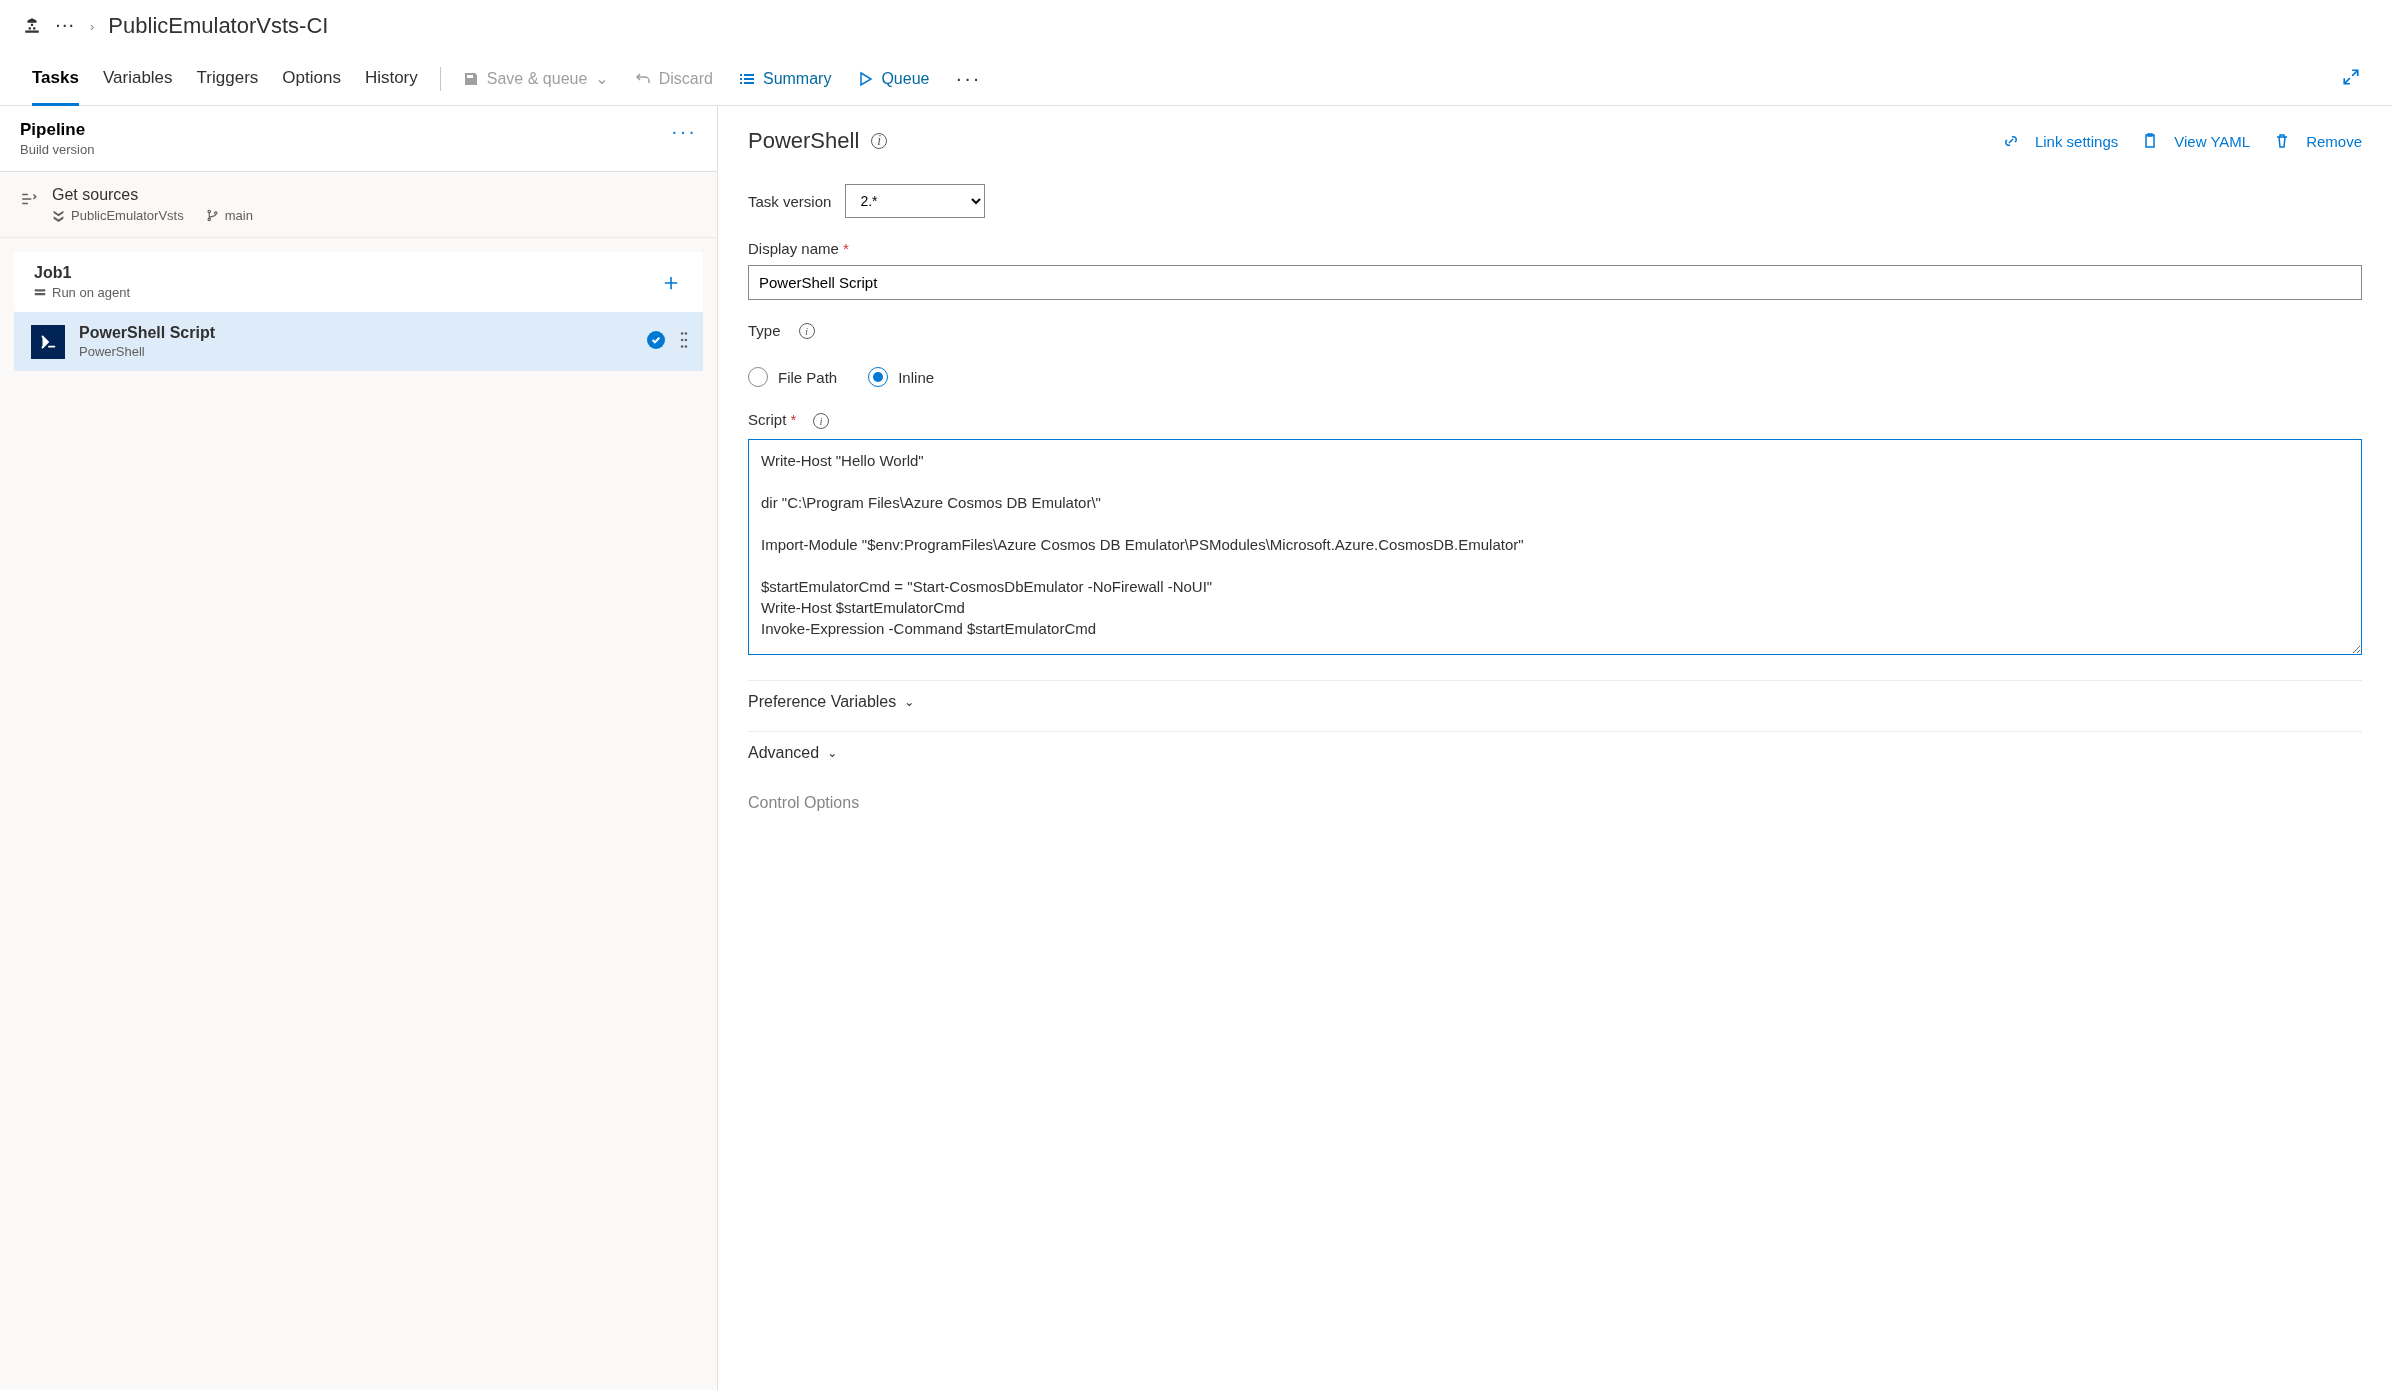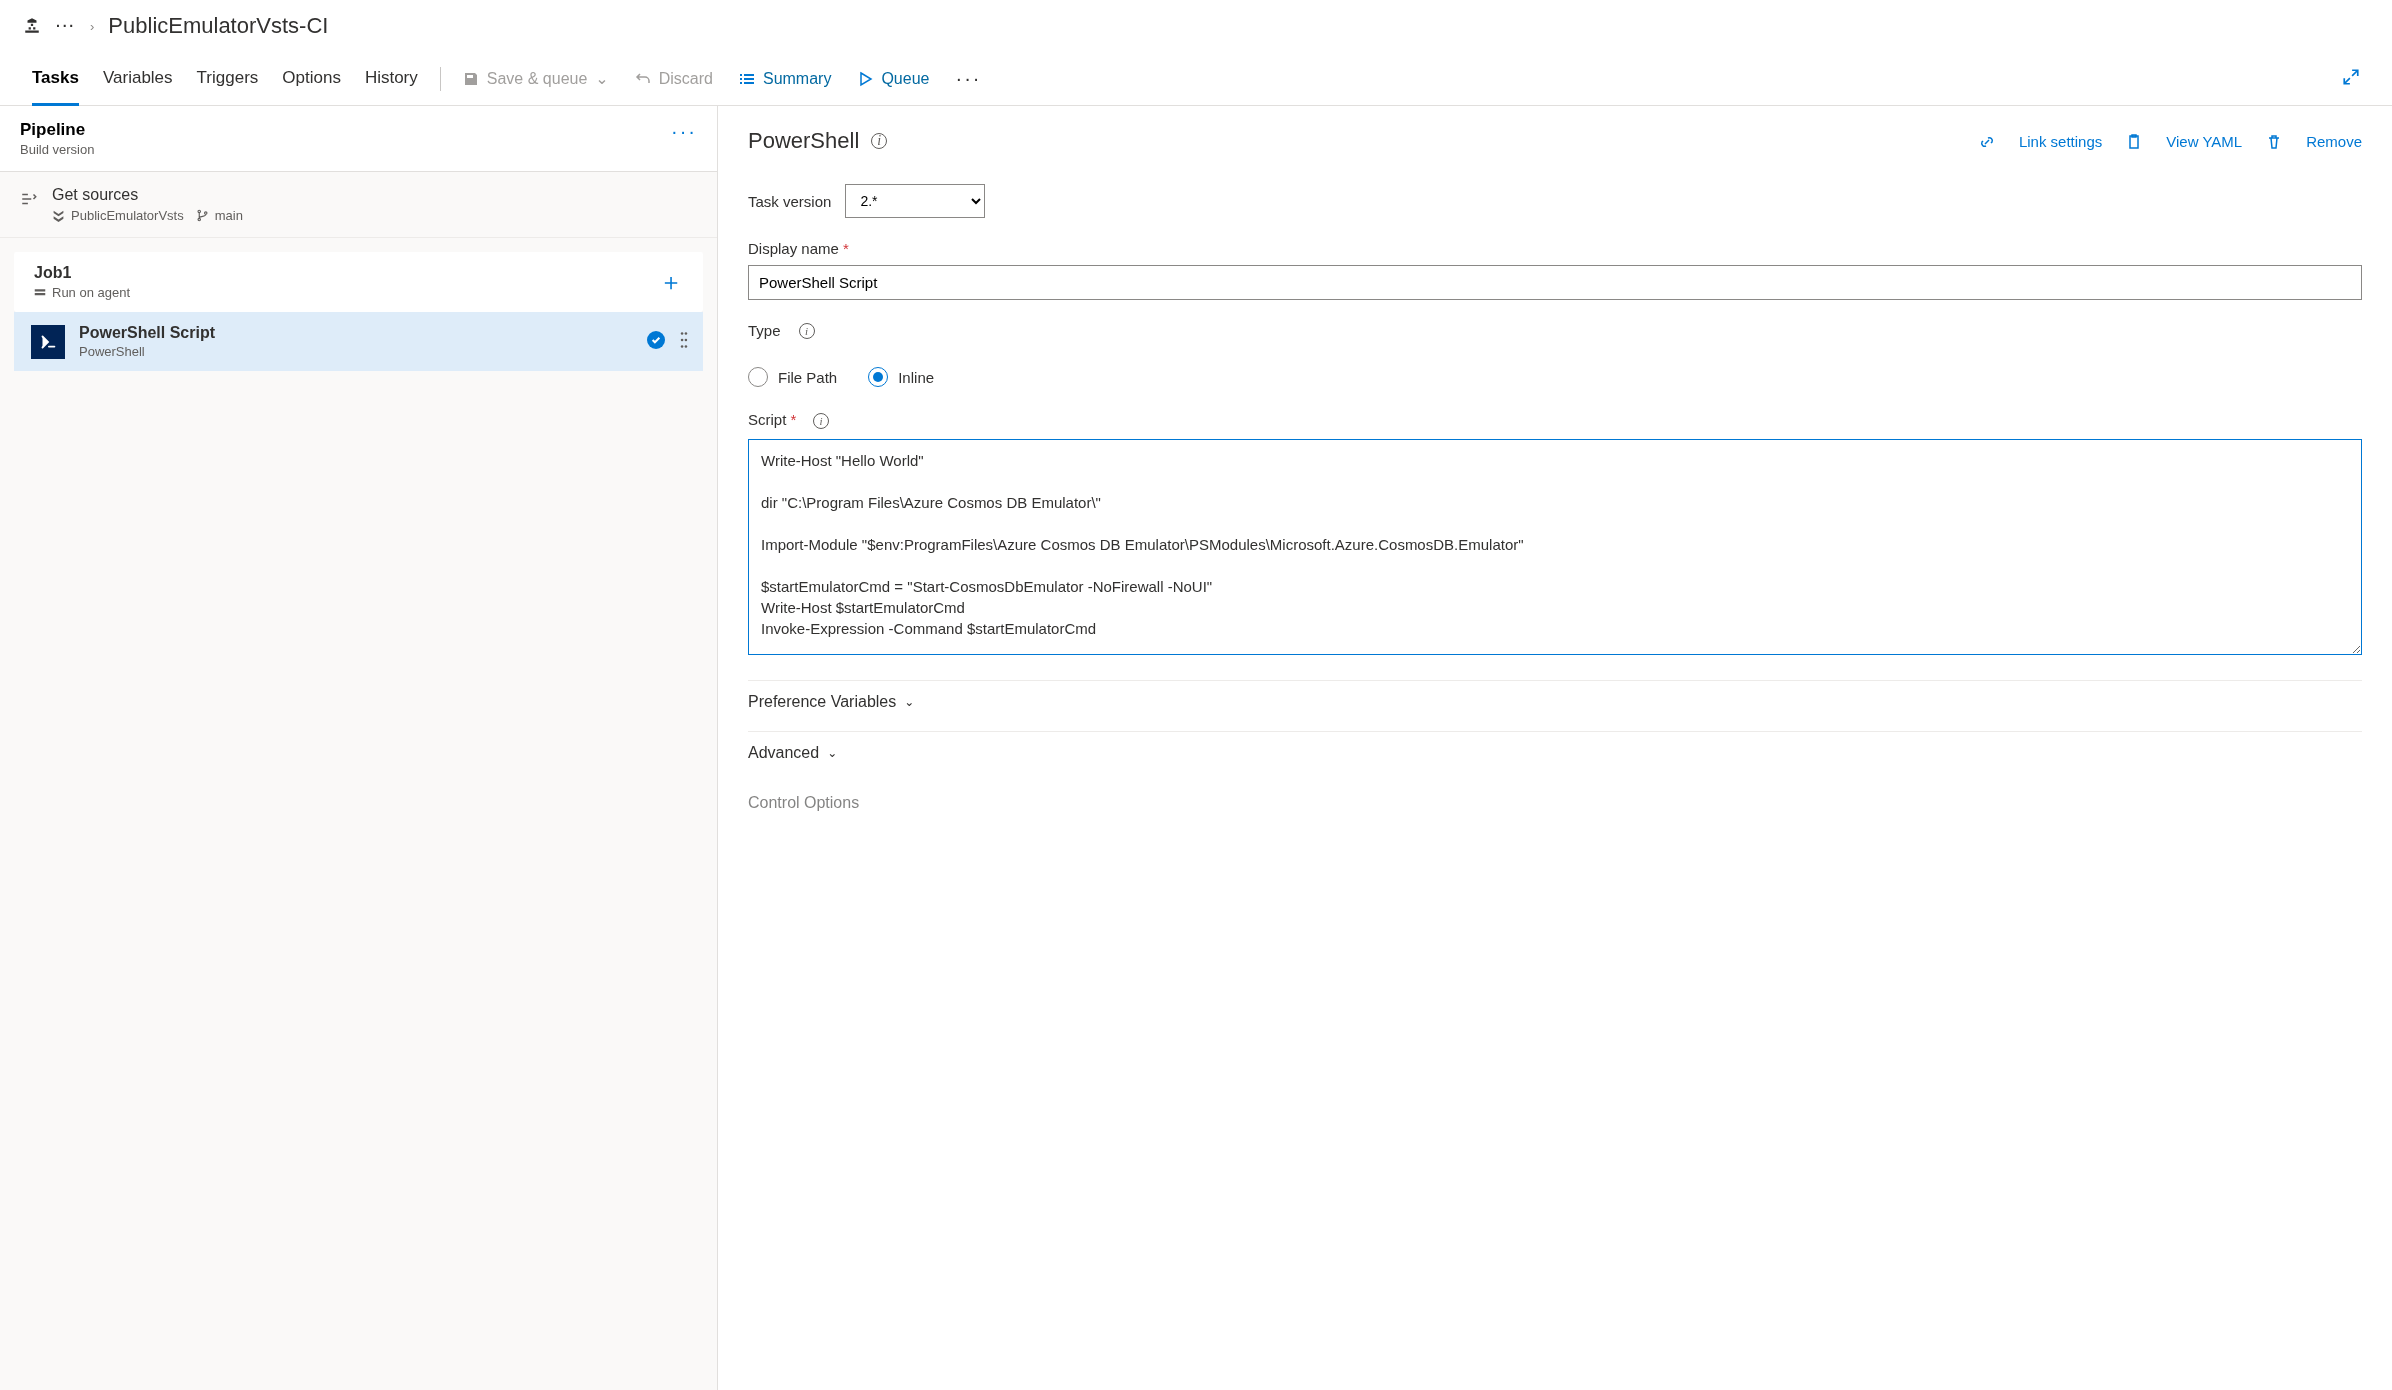--- a/index.html
+++ b/index.html
@@ -116,21 +116,21 @@
       background: #faf9f8;
       padding: 14px 20px 14px 20px;
       display: flex;
       align-items: flex-start;
       gap: 14px;
       cursor: pointer;
       border-bottom: 1px solid #edebe9;
     }
     .get-sources .tree-icon { width:18px; margin-top:4px; color:#605e5c; }
     .get-sources .title { font-size: 16px; font-weight: 400; }
-    .get-sources .meta { font-size: 13px; color: #605e5c; margin-top: 4px; display: flex; gap: 12px; align-items: center; }
+    .get-sources .meta { font-size: 13px; color: #605e5c; margin-top: 4px; display: flex; gap: 22px; align-items: center; }
     .get-sources .meta span { display: inline-flex; align-items:center; gap:6px; }
 
     .job-row {
       background: #fff;
       padding: 12px 20px;
       margin: 14px 14px 0 14px;
       border-radius: 2px;
       display: flex;
       align-items: center;
       justify-content: space-between;
@@ -174,22 +174,22 @@
       margin-bottom: 30px;
     }
     .rp-header .title { font-size: 22px; font-weight: 400; display:flex; align-items:center; gap:12px; }
     .rp-header .title .info-icon { font-size:14px; }
     .rp-actions { display:flex; gap: 24px; }
     .rp-action {
       color: #0078d4;
       font-size: 15px;
       cursor: pointer;
       display: inline-flex;
-      align-items: flex-end;
-      gap: 24px;
+      align-items: flex-start;
+      gap: 16px;
       background: none; border:none;
     }
 
     .form-row { margin-bottom: 22px; display:flex; align-items:center; gap:14px;}
     .form-row.block { display:block; }
     .form-label { font-size: 15px; color: #323130; }
     .required { color: #d13438; }
     .info-icon {
       display:inline-flex; width:16px; height:16px;
       border:1px solid #605e5c; border-radius:50%;

